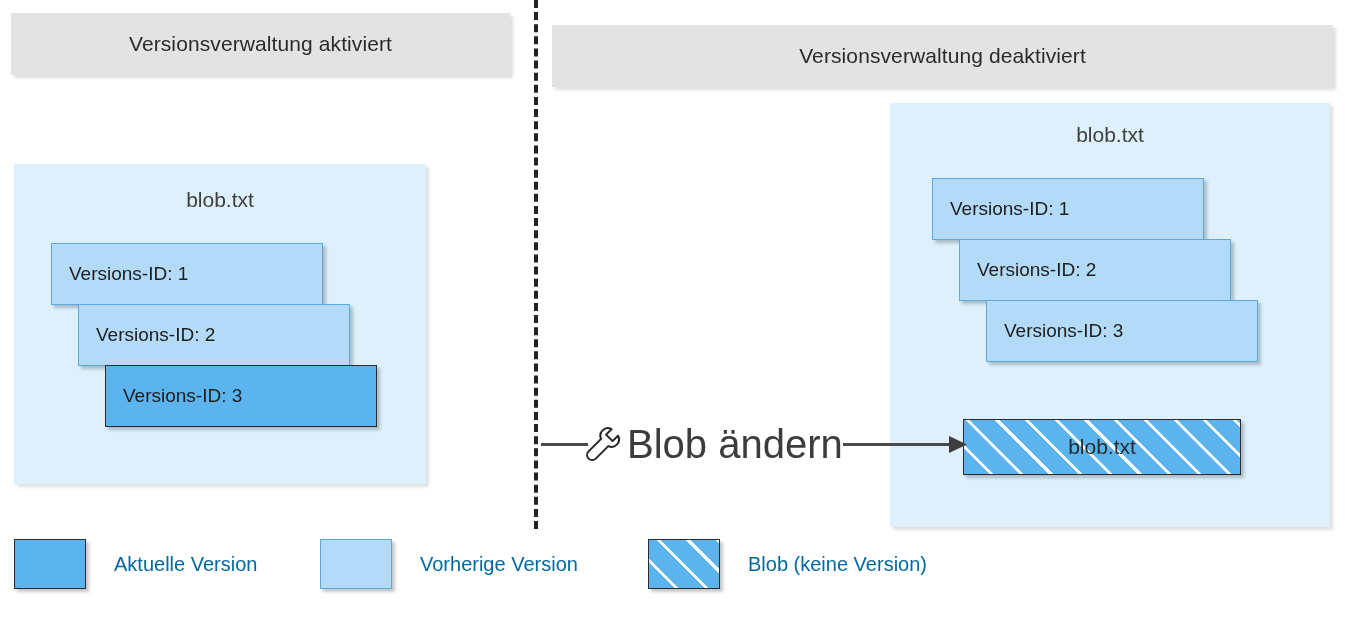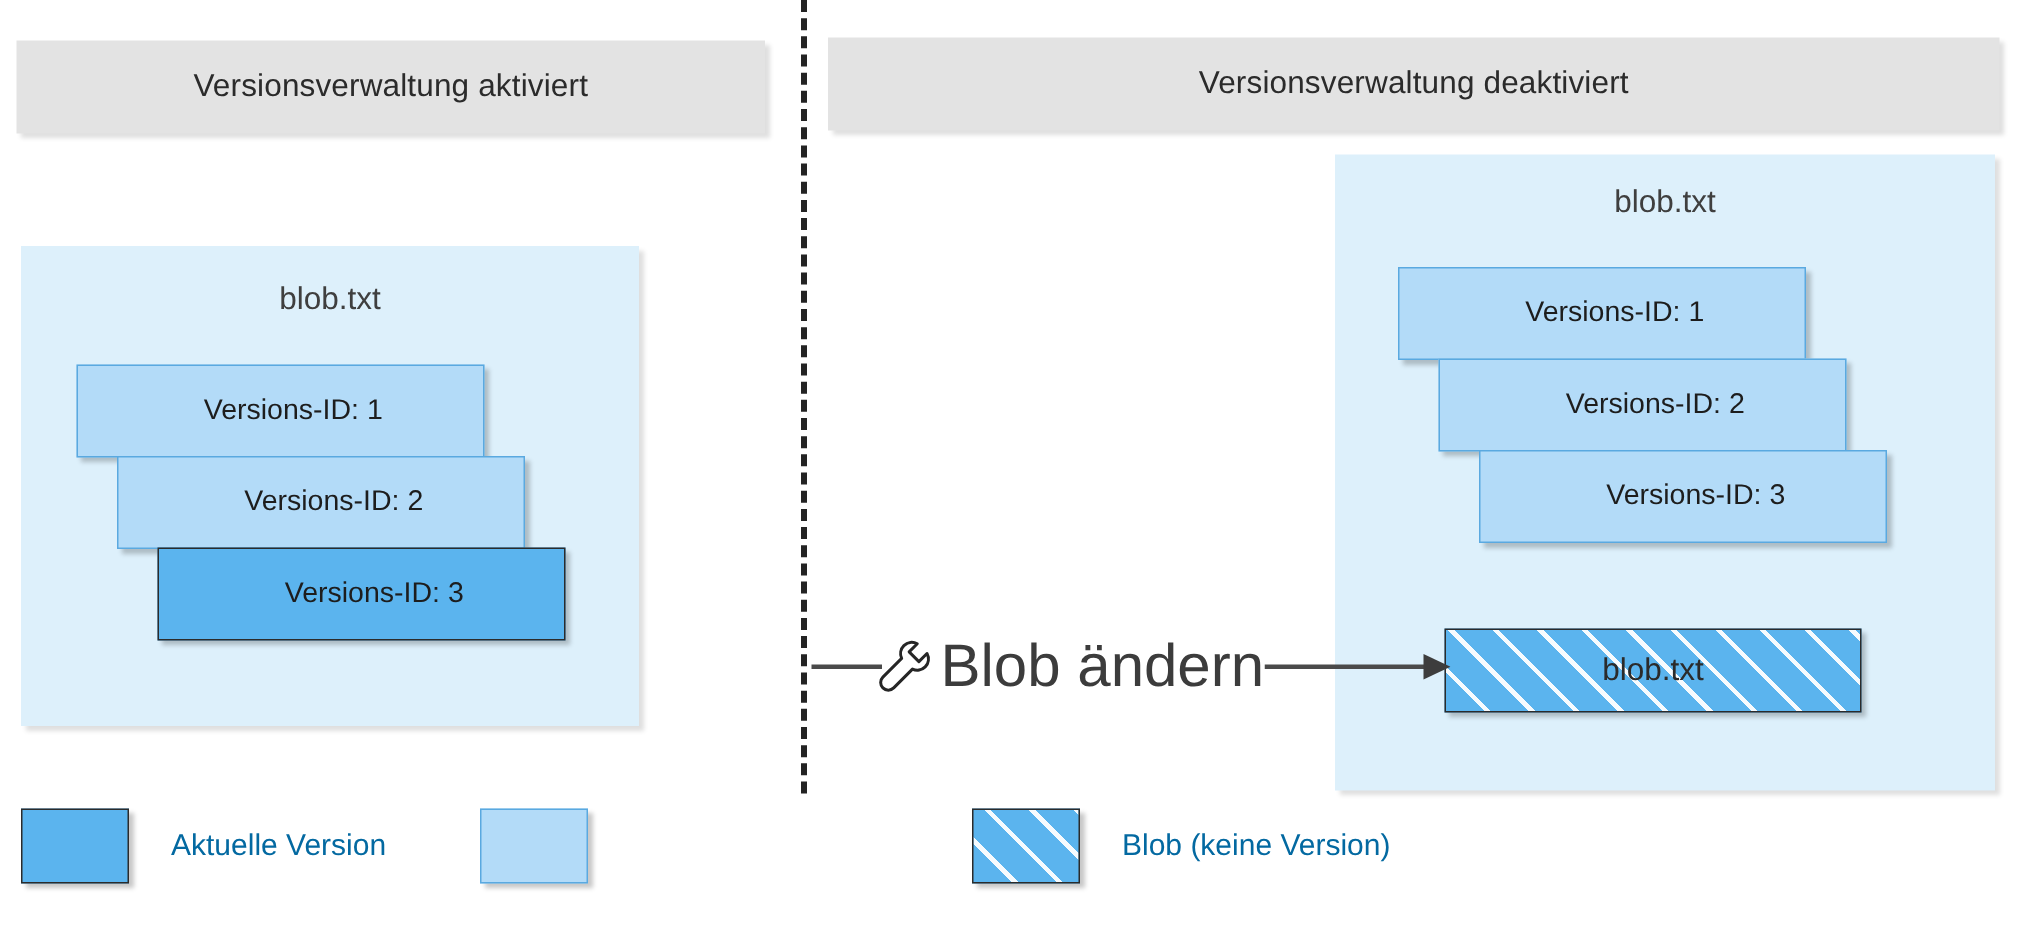--- a/index.html
+++ b/index.html
@@ -29,21 +29,21 @@
     justify-content: center;
     box-shadow: 3px 3px 3px rgba(0,0,0,0.13);
     box-sizing: border-box;
   }
   .header-bar .header-label {
     font-size: 21px;
     color: #2b2b2b;
     letter-spacing: 0.1px;
     white-space: nowrap;
   }
-  #header-left  { left: 11px;  top: 27px; width: 499px; height: 62px; }
+  #header-left  { left: 11px;  top: 13px; width: 499px; height: 62px; }
   #header-right { left: 552px; top: 25px; width: 781px; height: 62px; }
 
   
   #divider {
     position: absolute;
     left: 534px;
     top: 0px;
     width: 0;
     height: 529px;
     border-left: 4px dashed #232323;
@@ -70,21 +70,20 @@
   }
   #container-left .container-title  { top: 24px; }
   #container-right .container-title { top: 20px; }
 
   
   .version-card {
     position: absolute;
     box-sizing: border-box;
     display: flex;
     align-items: center;
-    justify-content: center;
     box-shadow: 3px 3px 3px rgba(0,0,0,0.22);
     width: 272px;
     height: 62px;
     padding-left: 17px;
   }
   .version-card .card-label {
     font-size: 19px;
     color: #1d1d1d;
     white-space: nowrap;
   }
@@ -282,18 +281,19 @@
       <line x1="0" y1="13.5" x2="108" y2="13.5" stroke="#4a4a4a" stroke-width="3"></line>
       <polygon points="106,5 124,13.5 106,22" fill="#3d3d3d"></polygon>
     </svg>
   </div>
 
   <div id="legend">
     <div class="legend-swatch current" id="legend-sw-0"></div>
     <div class="legend-text" id="legend-tx-0">Aktuelle Version</div>
 
     <div class="legend-swatch previous" id="legend-sw-1"></div>
+    <div class="legend-text" id="legend-tx-1">Vorherige Version</div>
 
     <div class="legend-swatch hatch" id="legend-sw-2"></div>
     <div class="legend-text" id="legend-tx-2">Blob (keine Version)</div>
   </div>
 
 </div>
 
 </body></html>

